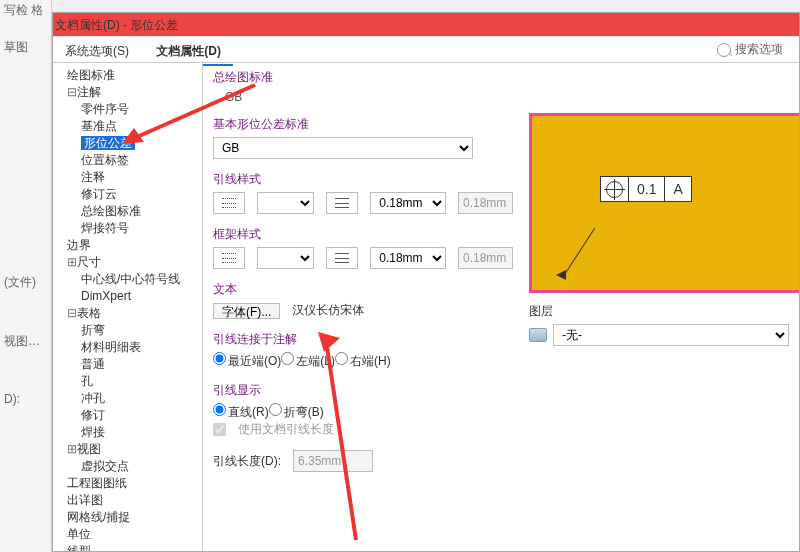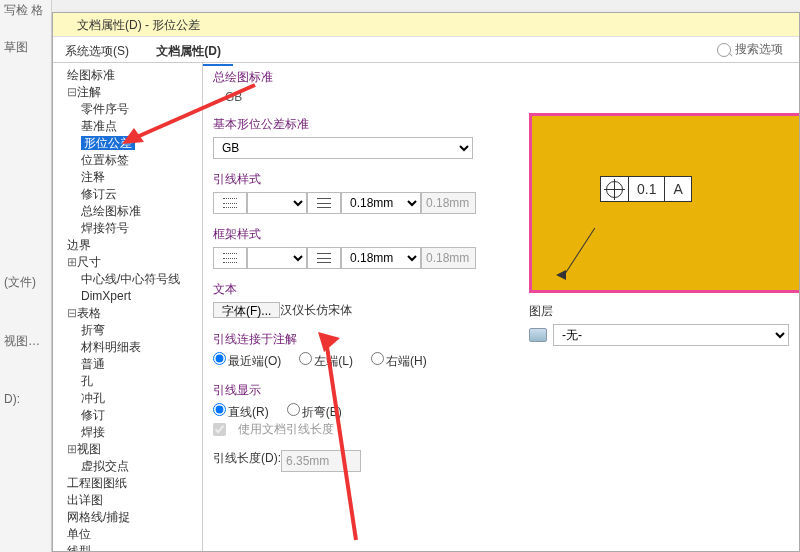--- a/index.html
+++ b/index.html
@@ -3,51 +3,51 @@
 <meta charset="utf-8">
 <style>
   *{box-sizing:border-box;font-family:"Microsoft YaHei","SimSun",Arial,sans-serif;font-size:12px;margin:0;padding:0}
   body{background:#f0f0f0;color:#333;width:800px;height:552px;overflow:hidden;position:relative}
   
   .far-left{position:absolute;left:0;top:0;width:52px;height:552px;background:#f4f4f4;border-right:1px solid #d0d0d0}
   .fl-top{padding:2px 4px;color:#666}
   .fl-item{padding:18px 4px 0 4px;color:#666}
   
   .dialog{position:absolute;left:52px;top:12px;width:748px;height:540px;background:#fff;border:1px solid #aaa;box-shadow:3px 3px 6px rgba(0,0,0,.2)}
-  .titlebar{height:24px;background:#fef9c3;border-bottom:1px solid #e0e0e0;padding:4px 24px;font-size:12px}
+  .titlebar{height:24px;background:#ef4444;border-bottom:1px solid #e0e0e0;padding:4px 2px;font-size:12px}
   .tabs{height:26px;border-bottom:1px solid #ccc;position:relative}
   .tab{display:inline-block;padding:6px 12px 4px 12px;color:#333;cursor:pointer}
   .tab.active{border-bottom:2px solid #1a6fd8;font-weight:bold}
   .search-opt{position:absolute;right:16px;top:4px;color:#666}
   .search-opt .ico{display:inline-block;width:14px;height:14px;border:1px solid #999;border-radius:7px;vertical-align:middle;margin-right:4px;position:relative}
   .search-opt .ico::after{content:"";position:absolute;width:5px;height:1px;background:#999;right:-3px;bottom:1px;transform:rotate(45deg)}
   .body{position:absolute;top:50px;bottom:0;left:0;right:0}
   
   .tree{position:absolute;left:0;top:0;bottom:0;width:150px;border-right:1px solid #ccc;overflow:auto;padding:4px 2px;background:#fff}
   .node{list-style:none;padding-left:14px;line-height:17px;white-space:nowrap}
   .node>li>span{cursor:pointer}
   .exp{color:#777;display:inline-block;width:10px;text-align:center}
   .sel{background:#1a6fd8;color:#fff;padding:0 3px}
   
   .main{position:absolute;left:150px;right:0;top:0;bottom:0;padding:6px 10px;overflow:hidden}
   .col-left{position:absolute;left:10px;top:6px;width:300px}
   .col-right{position:absolute;right:10px;top:50px;width:260px}
   .grp{margin-bottom:12px}
   .grp-title{color:#701a75;margin-bottom:4px}
   .ro-val{color:#555;padding-left:12px}
-  .row{display:flex;align-items:flex-start;gap:0;margin-top:4px}
+  .row{display:flex;align-items:center;gap:12px;margin-top:4px}
   .select,.txtin{height:22px;border:1px solid #bbb;background:#fff;padding:0 4px}
   .txtin.disabled{background:#f4f4f4;color:#999}
   .iconbox{width:34px;height:22px;border:1px solid #bbb;display:flex;align-items:center;justify-content:center;background:#fff}
   .hlines{display:inline-block;width:14px;height:10px;border-top:1px solid #555;border-bottom:1px solid #555;position:relative}
   .hlines::after{content:"";position:absolute;left:0;right:0;top:4px;height:1px;background:#555}
   .dots{display:inline-block;width:14px;height:10px;border-top:1px dotted #555;border-bottom:1px dotted #555;position:relative}
   .dots::after{content:"";position:absolute;left:0;right:0;top:4px;height:1px;border-top:1px dotted #555}
   .btn{height:16px;border:1px solid #bbb;background:#f4f4f4;padding:0 8px;cursor:pointer}
-  .radio-row{display:flex;gap:18px;align-items:center;}
+  .radio-row{display:flex;align-items:center;}
   input[type=radio]{margin-right:2px}
   .chk{display:flex;align-items:center;gap:12px;color:#999}
   
   .preview{width:280px;height:180px;border:3px solid #ec4899;background:#eab308;position:relative}
   .fcf{position:absolute;left:68px;top:60px;display:flex;border:1px solid #333;background:#fff}
   .fcf div{border-right:1px solid #333;padding:4px 8px;display:flex;align-items:center;justify-content:center;font-size:14px}
   .fcf div:last-child{border-right:none}
   .sym{width:28px;position:relative}
   .sym::before{content:"";position:absolute;width:15px;height:15px;border:1px solid #333;border-radius:50%}
   .sym::after{content:"";position:absolute;width:21px;height:1px;background:#333;transform:rotate(0)}

